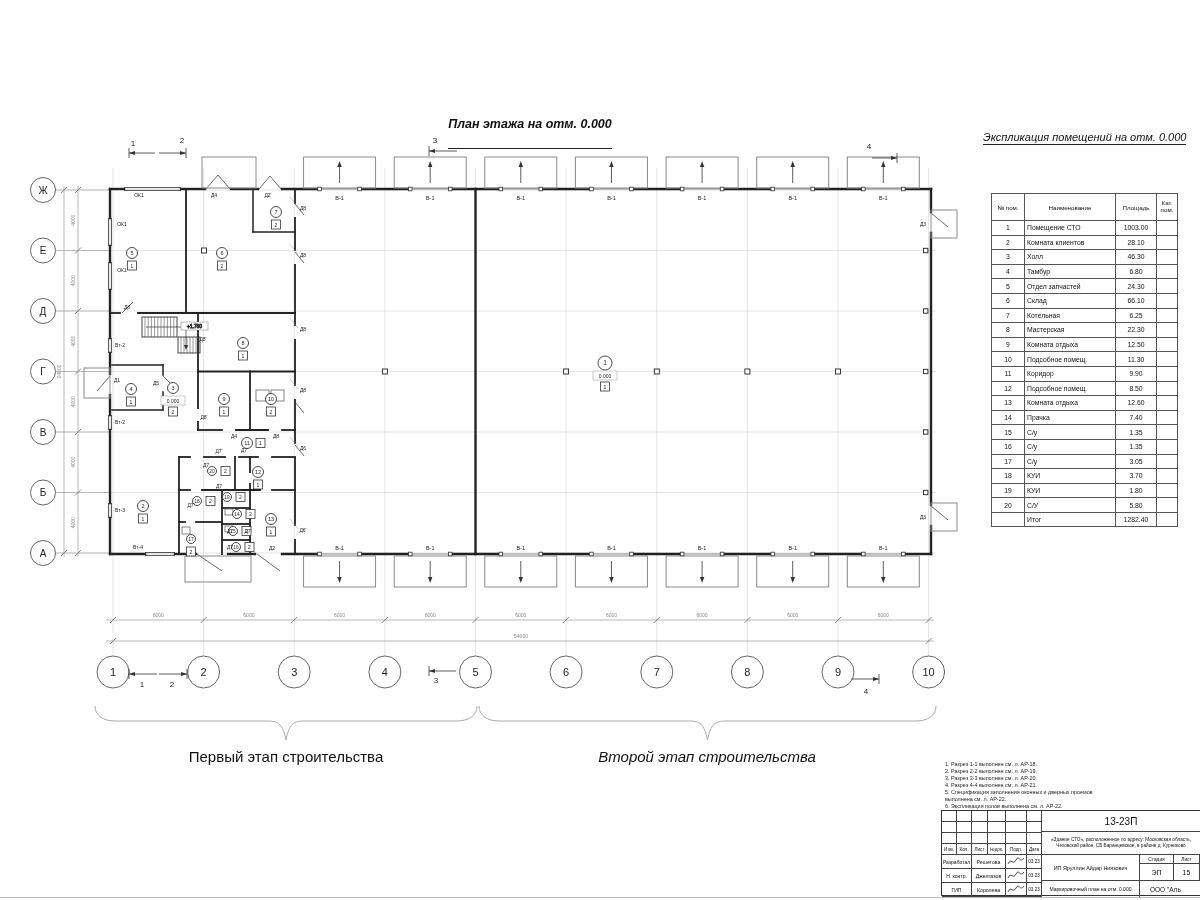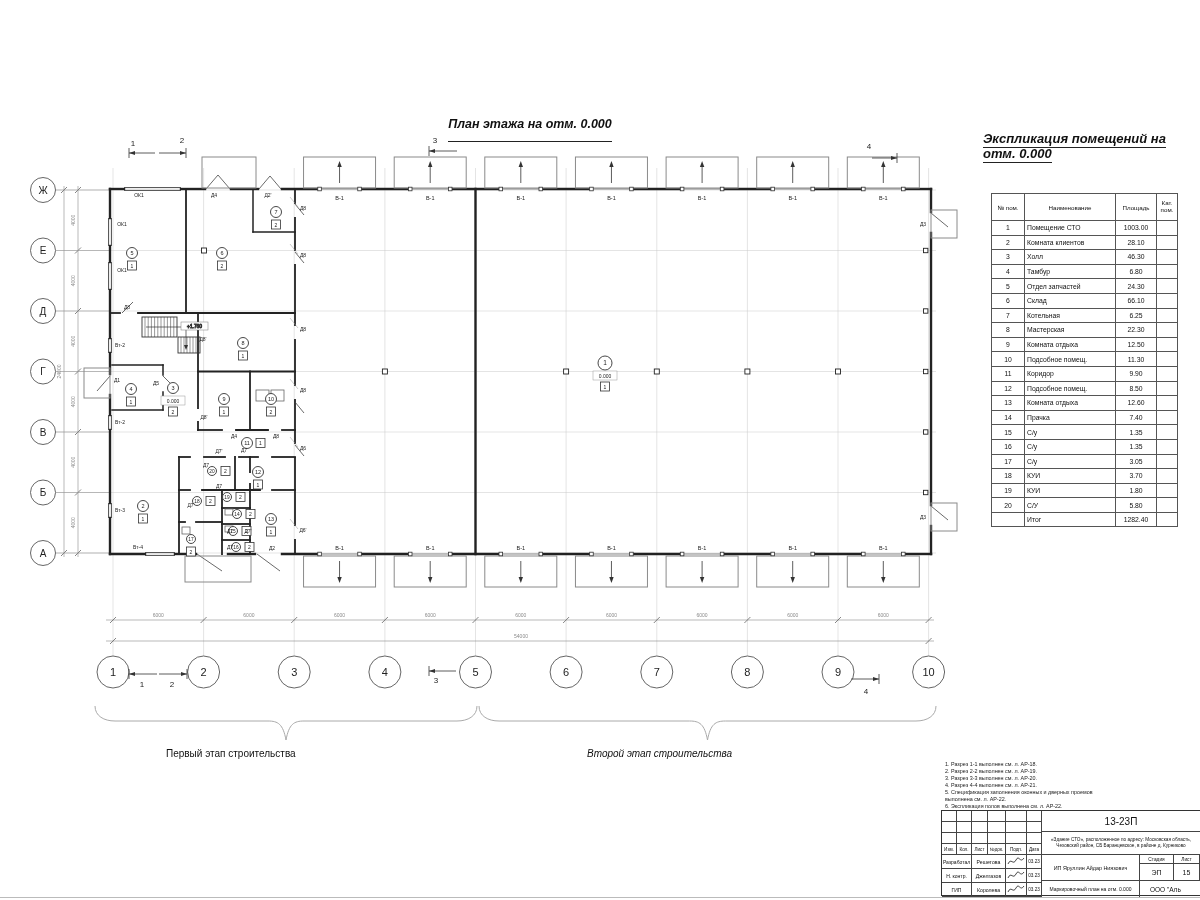--- a/index.html
+++ b/index.html
@@ -1,22 +1,22 @@
 <!DOCTYPE html>
 <html><head>
 <meta charset="utf-8">
 <style>
   html,body{margin:0;padding:0;width:1200px;height:900px;background:#fff;overflow:hidden;
     font-family:"Liberation Sans",sans-serif;color:#111;}
   .abs{position:absolute;}
   .title{font-style:italic;font-weight:bold;font-size:12.5px;}
-  .title span{border-bottom:1px solid #222;padding-bottom:10px;}
-  .sched-title{font-style:italic;font-weight:bold;font-size:13px;}
+  .title span{border-bottom:1px solid #222;padding-bottom:17px;}
+  .sched-title{font-style:italic;font-weight:normal;font-size:11px;}
   .sched-title span{border-bottom:1px solid #222;padding-bottom:1px;}
-  .phase-label{font-size:10px;color:#111;}
+  .phase-label{font-size:15px;text-align:center;color:#111;}
   table.sched{border-collapse:collapse;table-layout:fixed;}
   table.sched th,table.sched td{border:0.8px solid #555;padding:0 2px;overflow:hidden;white-space:nowrap;}
   table.sched th{font-size:6.2px;font-weight:normal;text-align:center;}
   table.sched td{font-size:6.8px;height:13.6px;}
   td.c-num{text-align:center;}
   td.c-name{text-align:left;padding-left:4px;}
   td.c-area{text-align:center;}
   .notes{font-size:5.4px;line-height:1.3;color:#222;width:170px;}
   .tblock{left:941px;top:810px;width:300px;height:86px;border:1px solid #333;box-sizing:border-box;background:#fff;}
   .tb-cell{position:absolute;box-sizing:border-box;border-right:0.8px solid #444;border-bottom:0.8px solid #444;

